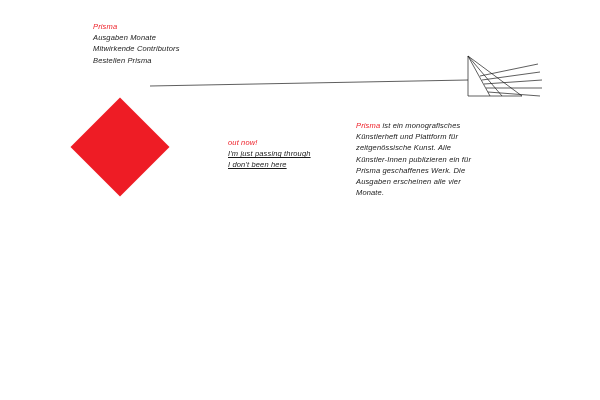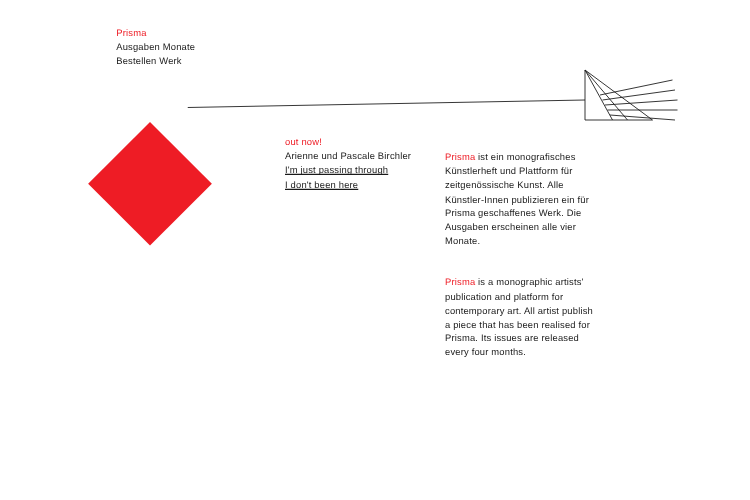--- a/index.html
+++ b/index.html
@@ -12,20 +12,21 @@
     background: #ffffff;
     font-family: "Liberation Sans", sans-serif;
     color: #1a1a1a;
     position: relative;
     overflow: hidden;
   }
   .page {
     position: relative;
     width: 600px;
     height: 326px;
+    font-style: italic;
   }
 
   
   .nav {
     position: absolute;
     left: 93px;
     top: 21px;
     width: 200px;
   }
   .nav-item {
@@ -58,21 +59,21 @@
     left: 150px;
     top: 50px;
     width: 400px;
     height: 60px;
   }
 
   
   .col-mid {
     position: absolute;
     left: 228px;
-    top: 108px;
+    top: 137px;
     width: 105px;
   }
   .col-mid .label {
     font-size: 7.5px;
     line-height: 11.2px;
     color: #ee1c25;
     letter-spacing: 0.02em;
   }
   .col-mid .credit {
     font-size: 7.5px;
@@ -112,21 +113,22 @@
   }
 </style>
 </head>
 <body>
 
 <div class="page">
 
   <nav class="nav">
     <a class="nav-item brand" href="#">Prisma</a>
     <a class="nav-item" href="#">Ausgaben Monate</a>
-    <a class="nav-item" href="#">Bestellen Werk</a>
+    <a class="nav-item" href="#">Mitwirkende Contributors</a>
+    <a class="nav-item" href="#">Bestellen Prisma</a>
   </nav>
 
   <div class="graphic">
     <svg width="400" height="60" viewBox="0 0 400 60" fill="none" xmlns="http://www.w3.org/2000/svg">
       <path d="M0 36 L318 30" stroke="#1a1a1a" stroke-width="0.7"></path>
       <path d="M318 6 L318 46" stroke="#1a1a1a" stroke-width="0.7"></path>
       <path d="M318 6 L372 46" stroke="#1a1a1a" stroke-width="0.7"></path>
       <path d="M318 46 L372 46" stroke="#1a1a1a" stroke-width="0.7"></path>
       <path d="M318 6 L340 46" stroke="#1a1a1a" stroke-width="0.7"></path>
       <path d="M318 6 L352 46" stroke="#1a1a1a" stroke-width="0.7"></path>
@@ -135,23 +137,21 @@
       <path d="M334 34 L392 30" stroke="#1a1a1a" stroke-width="0.7"></path>
       <path d="M336 38 L392 38" stroke="#1a1a1a" stroke-width="0.7"></path>
       <path d="M338 42 L390 46" stroke="#1a1a1a" stroke-width="0.7"></path>
     </svg>
   </div>
 
   <div class="diamond"></div>
 
   <div class="col-mid">
     <div class="label">out now!</div>
-    <div class="credit">Arienne und Pascale Birchler</div>
     <a class="link" href="#">I'm just passing through</a>
     <a class="link" href="#">I don't been here</a>
   </div>
 
   <div class="col-right">
     <p><span class="brand-inline">Prisma</span><span> ist ein monografisches Künstlerheft und Plattform für zeitgenössische Kunst. Alle Künstler-Innen publizieren ein für Prisma geschaffenes Werk. Die Ausgaben erscheinen alle vier Monate.</span></p>
-    <p class="second"><span class="brand-inline">Prisma</span><span> is a monographic artists' publication and platform for contemporary art. All artist publish a piece that has been realised for Prisma. Its issues are released every four months.</span></p>
   </div>
 
 </div>
 
 </body></html>

